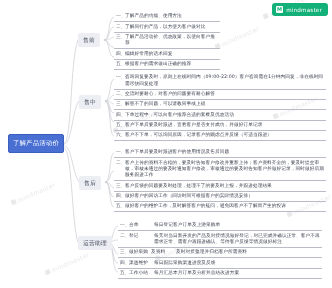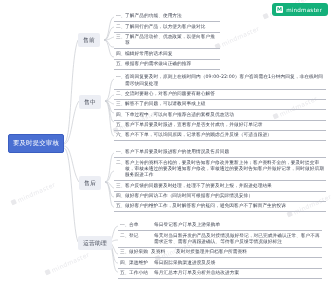--- a/index.html
+++ b/index.html
@@ -155,21 +155,21 @@
     <path d="M105 182 C 111 182, 109 208, 114 207"></path>
 
     <path d="M108 242 C 114 242, 112 227, 118 226"></path>
     <path d="M108 242 C 114 242, 112 240, 118 240"></path>
     <path d="M108 242 C 114 242, 114 254, 118 254"></path>
     <path d="M108 242 C 114 242, 112 264, 118 263"></path>
     <path d="M108 242 C 114 242, 112 273, 118 272"></path>
   </svg>
 
   <div class="root">
-    <span>要及时提交审核</span>
+    <span>了解产品活动价</span>
   </div>
 
   <div class="branch-label" style="left:78px;top:33px;">
     <span>售前</span>
   </div>
   <div class="leafgroup" style="left:114px;top:12px;width:106px;">
     <div class="leaf">
       <span class="idx">一、</span>
       <span class="txt">了解产品的功能、使用方法</span>
     </div>

